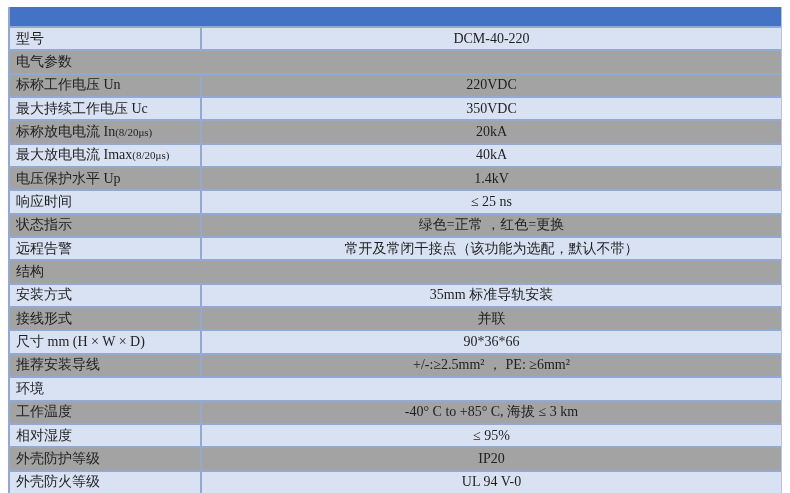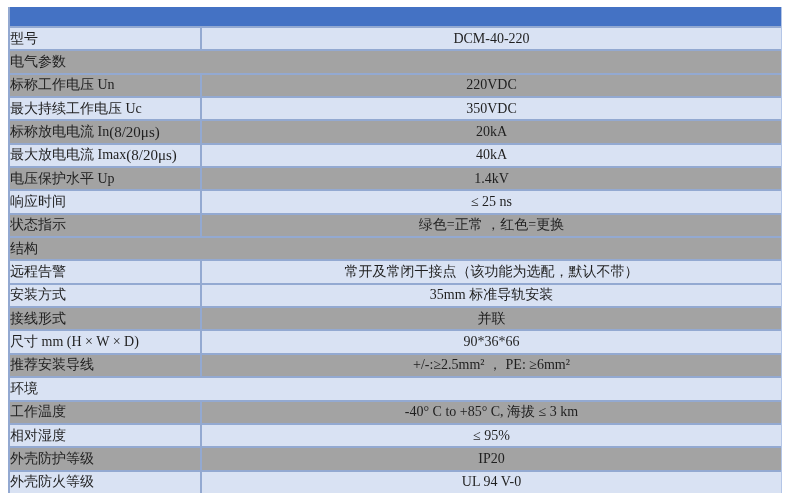--- a/index.html
+++ b/index.html
@@ -25,31 +25,31 @@
   .rows{flex:1;display:flex;flex-direction:column;}
   .row{
     flex:1;display:flex;align-items:center;
     border-top:2px solid var(--border);
     background:#a3a3a3;
     font-size:14px;line-height:1;
     overflow:hidden;
   }
   .row.shade{background:var(--row-alt);}
   .cell-label{
-    flex:0 0 190px;width:190px;
+    flex:0 0 190px;width:190px;padding-left:6px;
     white-space:nowrap;overflow:hidden;
-    align-self:stretch;display:flex;align-items:center;border-radius:9px;
+    align-self:stretch;display:flex;align-items:center;
   }
   .cell-value{
     flex:1;align-self:stretch;display:flex;align-items:center;justify-content:center;
     border-left:2px solid var(--border);
     white-space:nowrap;overflow:hidden;
   }
   .row.section .cell-label{flex:1 1 auto;width:auto;}
-  .label-sub{font-size:15px;}
+  .label-sub{font-size:11px;}
 </style>
 </head>
 <body>
 
 <div class="spec-table">
   <div class="header-bar"></div>
   <div class="rows">
       <div class="row shade">
         <div class="cell-label">型号</div>
         <div class="cell-value">DCM-40-220</div>
@@ -78,26 +78,26 @@
         <div class="cell-value">1.4kV</div>
       </div>
       <div class="row shade">
         <div class="cell-label">响应时间</div>
         <div class="cell-value">≤ 25 ns</div>
       </div>
       <div class="row">
         <div class="cell-label">状态指示</div>
         <div class="cell-value">绿色=正常 ，红色=更换</div>
       </div>
-      <div class="row section">
-        <div class="cell-label">结构</div>
-      </div>
       <div class="row shade">
         <div class="cell-label">远程告警</div>
         <div class="cell-value">常开及常闭干接点（该功能为选配，默认不带）</div>
+      </div>
+      <div class="row section">
+        <div class="cell-label">结构</div>
       </div>
       <div class="row shade">
         <div class="cell-label">安装方式</div>
         <div class="cell-value">35mm 标准导轨安装</div>
       </div>
       <div class="row">
         <div class="cell-label">接线形式</div>
         <div class="cell-value">并联</div>
       </div>
       <div class="row shade">

